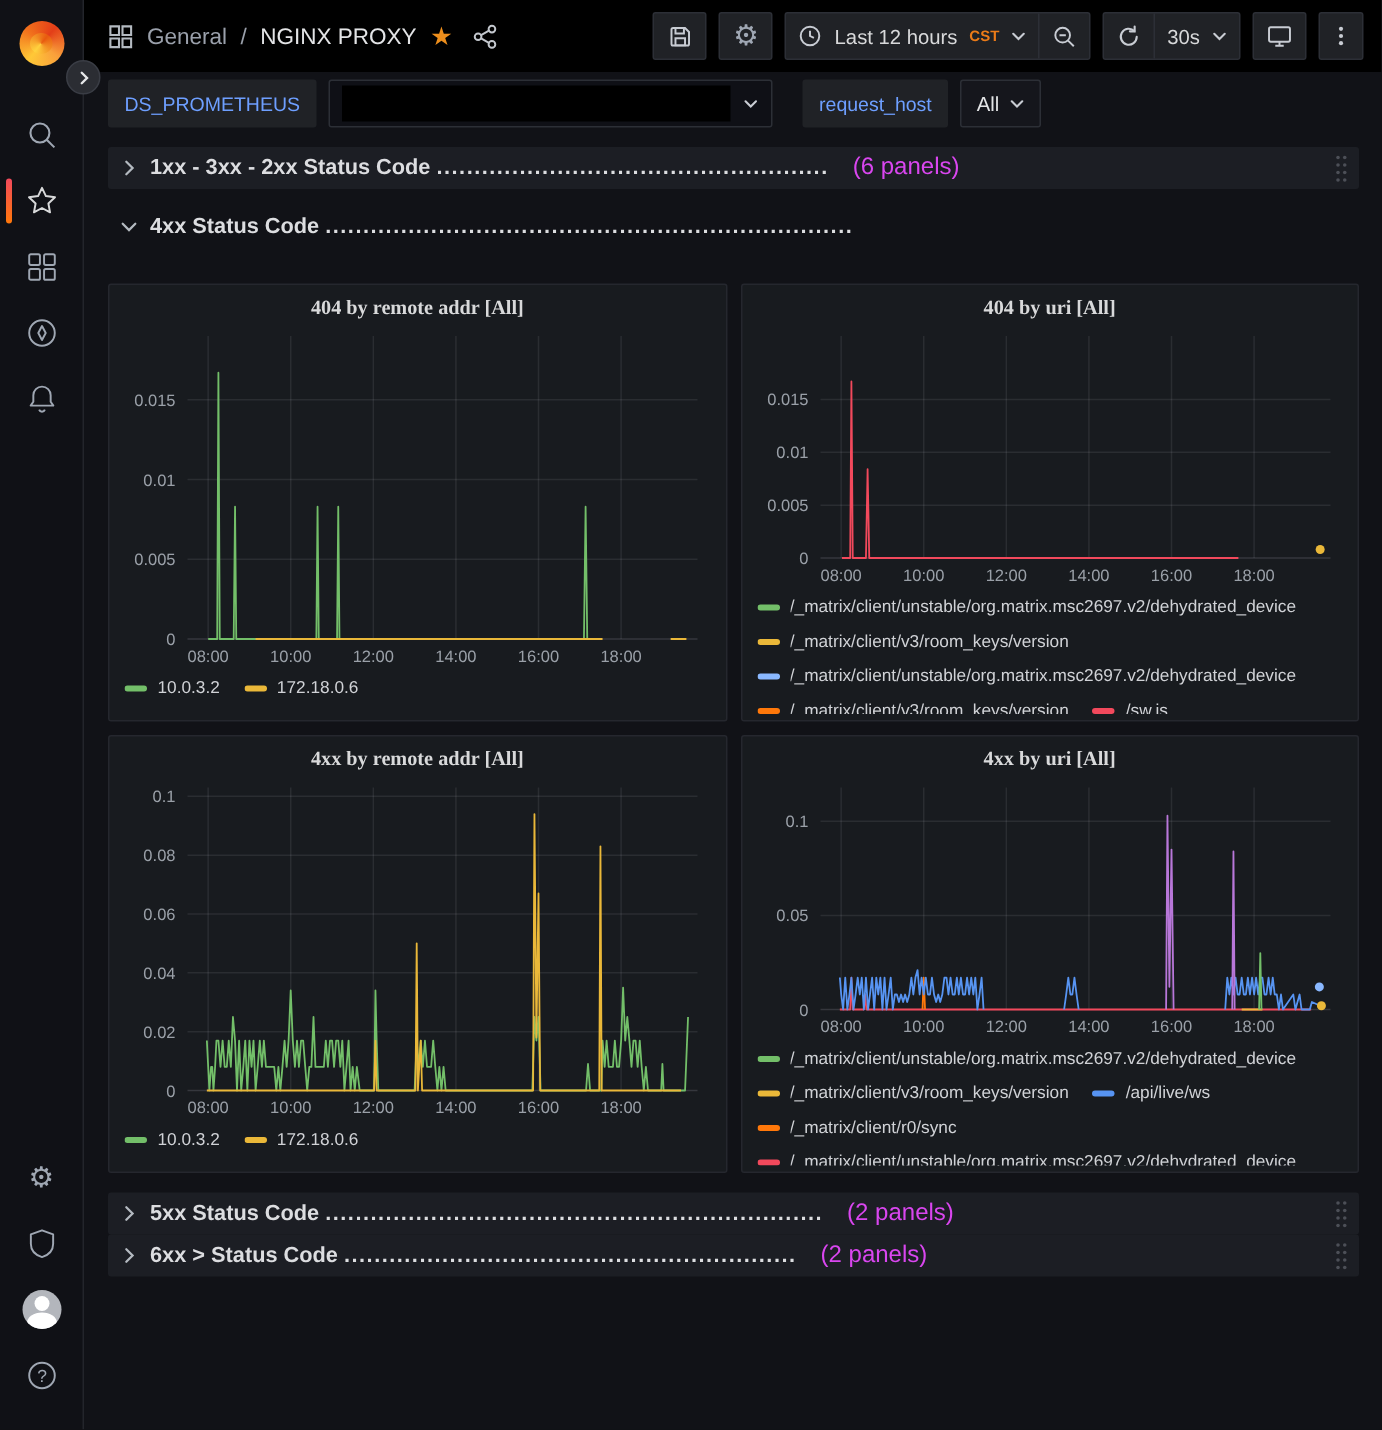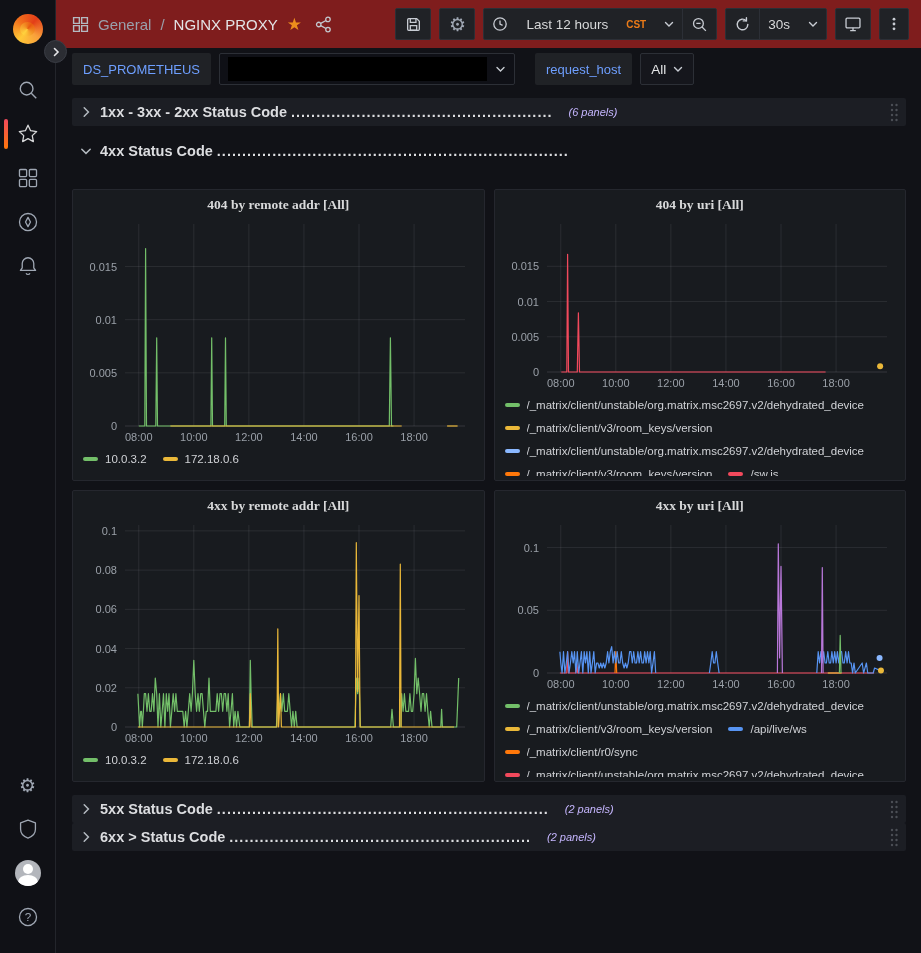--- a/index.html
+++ b/index.html
@@ -24,32 +24,32 @@
   .gear-glyph { font-size:19px; line-height:1; color:#9fa7b3; }
   .avatar { width:26px; height:26px; border-radius:50%; background:#b3b6bc; position:relative; overflow:hidden; }
   .avatar::before { content:""; position:absolute; left:8px; top:4px; width:10px; height:10px; border-radius:50%; background:#fff; }
   .avatar::after  { content:""; position:absolute; left:3px; top:15px; width:20px; height:14px; border-radius:50%; background:#fff; }
   .sidebar-expand { position:absolute; left:44px; top:40px; width:23px; height:23px; border-radius:50%;
     background:#2b2d33; border:1px solid #3a3d45; color:#d8d9da; z-index:30; cursor:pointer;
     display:flex; align-items:center; justify-content:center; }
 
   
   .main { flex:1; display:flex; flex-direction:column; min-width:0; }
-  .topnav { height:48px; display:flex; align-items:center; padding:0 12px 0 16px; background:#7f1d1d; }
+  .topnav { height:48px; display:flex; align-items:center; padding:0 12px 0 16px; background:#000000; }
   .crumb { display:flex; align-items:center; gap:9px; }
   .crumb-section { color:#9aa0ab; font-size:15px; }
   .crumb-sep { color:#9aa0ab; font-size:15px; }
   .crumb-page { color:#e3e4e6; font-size:15px; }
   .star-filled { font-size:17px; color:#ed8e1c; line-height:1; }
   .toolbar { margin-left:auto; display:flex; align-items:center; gap:8px; }
   .tb-btn, .tb-group { background:#202226; border:1px solid #2c2f36; border-radius:2px; height:32px;
     display:flex; align-items:center; color:#c8ccd3; cursor:pointer; }
   .tb-btn { width:36px; justify-content:center; }
   .tb-btn.narrow { width:30px; }
-  .tb-seg { display:flex; align-items:center; gap:18px; padding:0 8px; height:100%; cursor:pointer; }
+  .tb-seg { display:flex; align-items:center; gap:8px; padding:0 8px; height:100%; cursor:pointer; }
   .tb-div { width:1px; height:100%; background:#2c2f36; }
   .tb-text { font-size:13.5px; color:#d8d9da; }
   .tz { font-size:10px; font-weight:700; color:#eb7b18; }
   svg.ic { display:block; }
   svg.ic * { vector-effect:non-scaling-stroke; }
 
   
   .subnav { height:42px; display:flex; align-items:center; gap:8px; padding:0 16px; }
   .var-label { height:32px; display:flex; align-items:center; padding:0 11px; background:#202226;
     border-radius:2px; color:#6e9fff; font-size:13px; font-weight:500; cursor:pointer; }
@@ -60,21 +60,21 @@
     display:flex; align-items:center; gap:7px; padding:0 10px; font-size:13.5px; color:#e3e4e6; cursor:pointer; }
 
   
   .dash { flex:1; padding:8px 15px 0 16px; overflow:hidden; }
   .rowbar { height:28px; display:flex; align-items:center; background:#1c1e24; border-radius:2px;
     padding:0 8px; margin-bottom:12px; cursor:pointer; position:relative; }
   .rowhdr { height:26px; display:flex; align-items:center; padding:0 8px; margin:6px 0 25px; cursor:pointer; }
   .row-title { font-size:14.5px; font-weight:700; color:#dcdde0; margin-left:8px; white-space:nowrap; }
   .row-dots { font-size:14.5px; font-weight:700; color:#dcdde0; letter-spacing:1px; margin-left:4px;
     white-space:nowrap; overflow:hidden; max-width:360px; }
-  .row-count { font-size:11px; font-style:italic; color:#c4b5fd; margin-left:16px; white-space:nowrap; }
+  .row-count { font-size:16px; color:#d946ef; margin-left:16px; white-space:nowrap; }
   .drag-handle { position:absolute; right:6px; top:3px; cursor:grab; }
   .chev { display:flex; align-items:center; }
 
   .grid { display:grid; grid-template-columns:1fr 1fr; gap:9px; margin-bottom:13px; }
   .panel { height:292px; background:#181b1f; border:1px solid #25272e; border-radius:2px; overflow:hidden;
     display:flex; flex-direction:column; }
   .panel-title { height:26px; display:flex; align-items:center; justify-content:center; font-size:13.5px;
     font-weight:600; color:#d8d9da; cursor:pointer; flex-shrink:0; padding-top:4px;font-family:Liberation Serif, serif; }
   .legend { overflow:hidden; padding:2px 10px 0; display:flex; flex-wrap:wrap; column-gap:16px; row-gap:2px;
     align-content:flex-start; }

